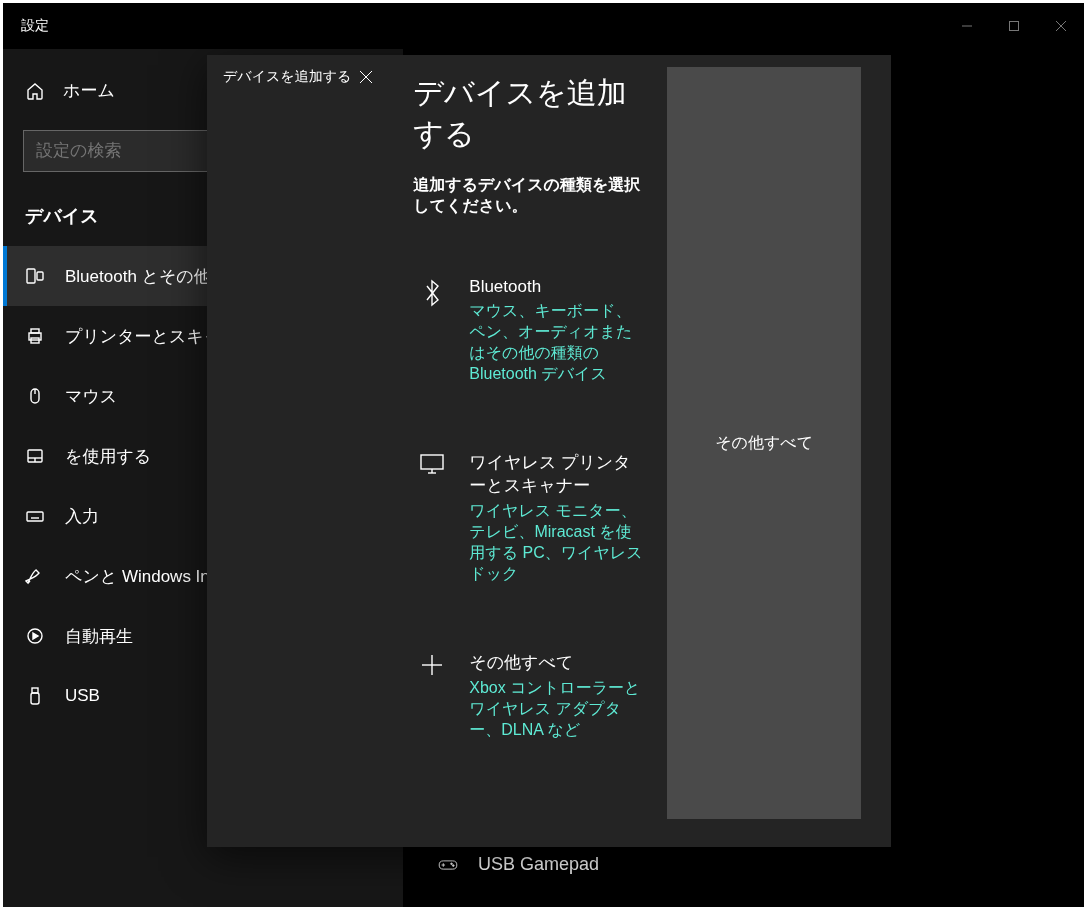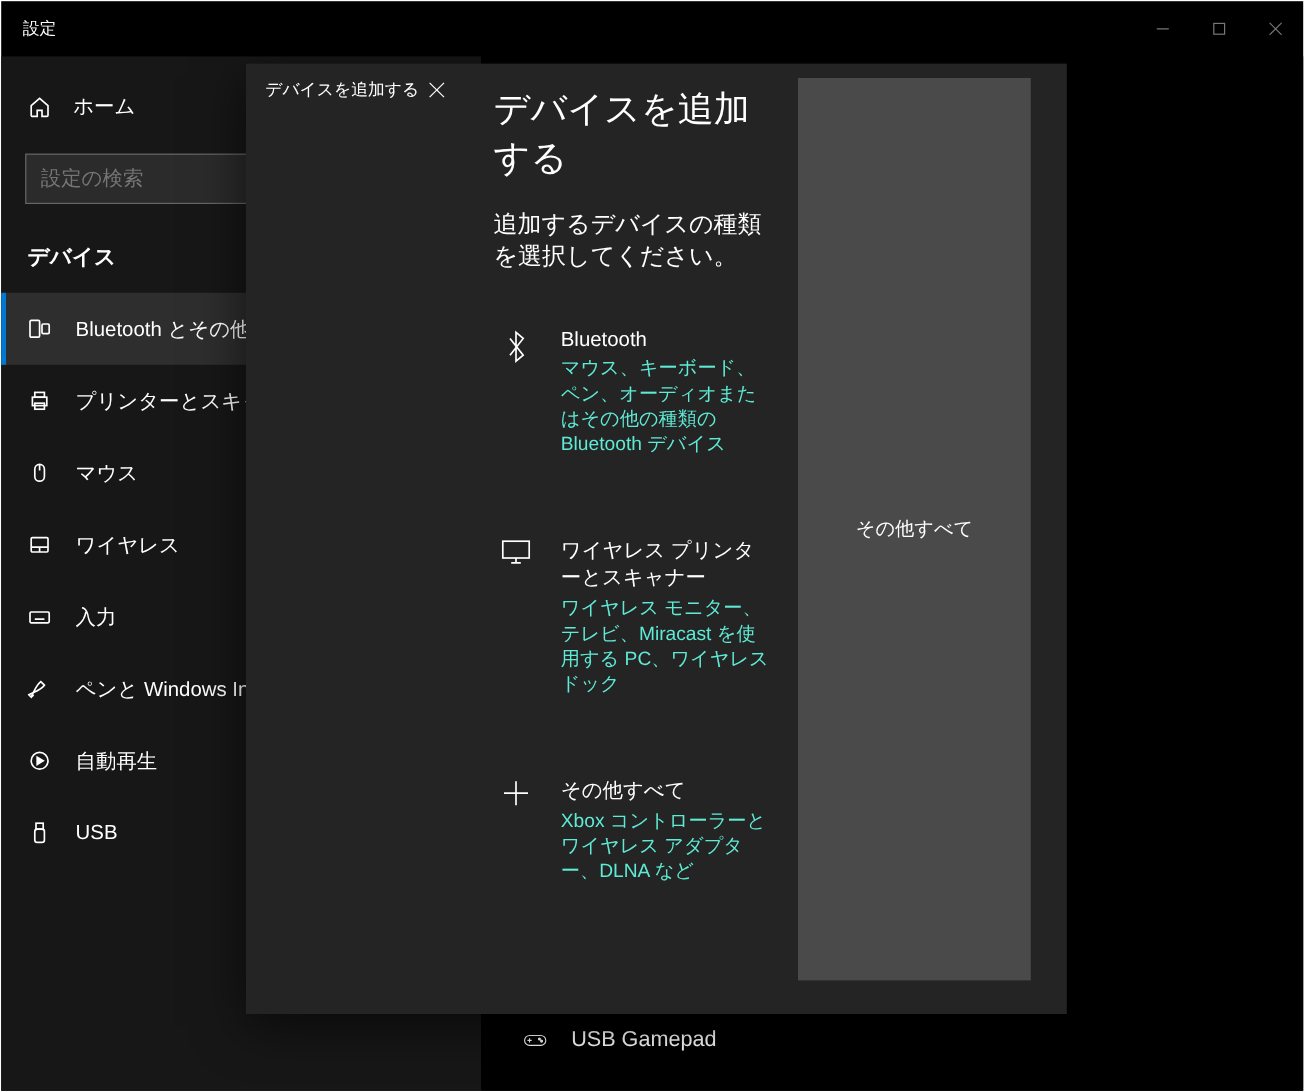--- a/index.html
+++ b/index.html
@@ -9,21 +9,21 @@
     width: 1087px;
     height: 910px;
     overflow: hidden;
     color: #fff;
   }
   .window {
     width: 1087px;
     height: 910px;
     background: #000;
     position: relative;
-    border: 1px solid #ffffff;
+    border: 3px solid #ffffff;
   }
   .titlebar {
     height: 46px;
     display: flex;
     align-items: center;
     justify-content: space-between;
     padding-left: 18px;
   }
   .titlebar-title {
     font-size: 14px;
@@ -165,22 +165,23 @@
     flex: 1;
     padding: 0 16px;
   }
   .dialog-heading {
     font-size: 30px;
     font-weight: 400;
     margin-top: 18px;
     margin-bottom: 20px;
   }
   .dialog-sub {
-    font-size: 20px;
-    margin-bottom: 28px;
+    font-size: 16px;
+    margin-bottom: 42px;
+    font-weight: bold;
   }
   .option {
     display: flex;
     gap: 20px;
     padding: 18px 4px 18px 2px;
     cursor: pointer;
     margin-bottom: 30px;
   }
   .option-icon {
     width: 34px;
@@ -283,21 +284,21 @@
     </div>
 
     <div class="nav-item">
       <span class="icon">
         <svg width="20" height="20" viewBox="0 0 20 20">
             <rect x="3" y="4" width="14" height="12" rx="1"></rect>
             <line x1="3" y1="12" x2="17" y2="12"></line>
             <line x1="10" y1="12" x2="10" y2="16"></line>
           </svg>
       </span>
-      <span class="nav-label">ワイヤレス</span>
+      <span class="nav-label">を使用する</span>
     </div>
 
     <div class="nav-item">
       <span class="icon">
         <svg width="20" height="20" viewBox="0 0 20 20">
             <rect x="2" y="6" width="16" height="9" rx="1"></rect>
             <line x1="5" y1="9" x2="5" y2="9"></line>
             <line x1="8" y1="9" x2="8" y2="9"></line>
             <line x1="11" y1="9" x2="11" y2="9"></line>
             <line x1="14" y1="9" x2="14" y2="9"></line>

